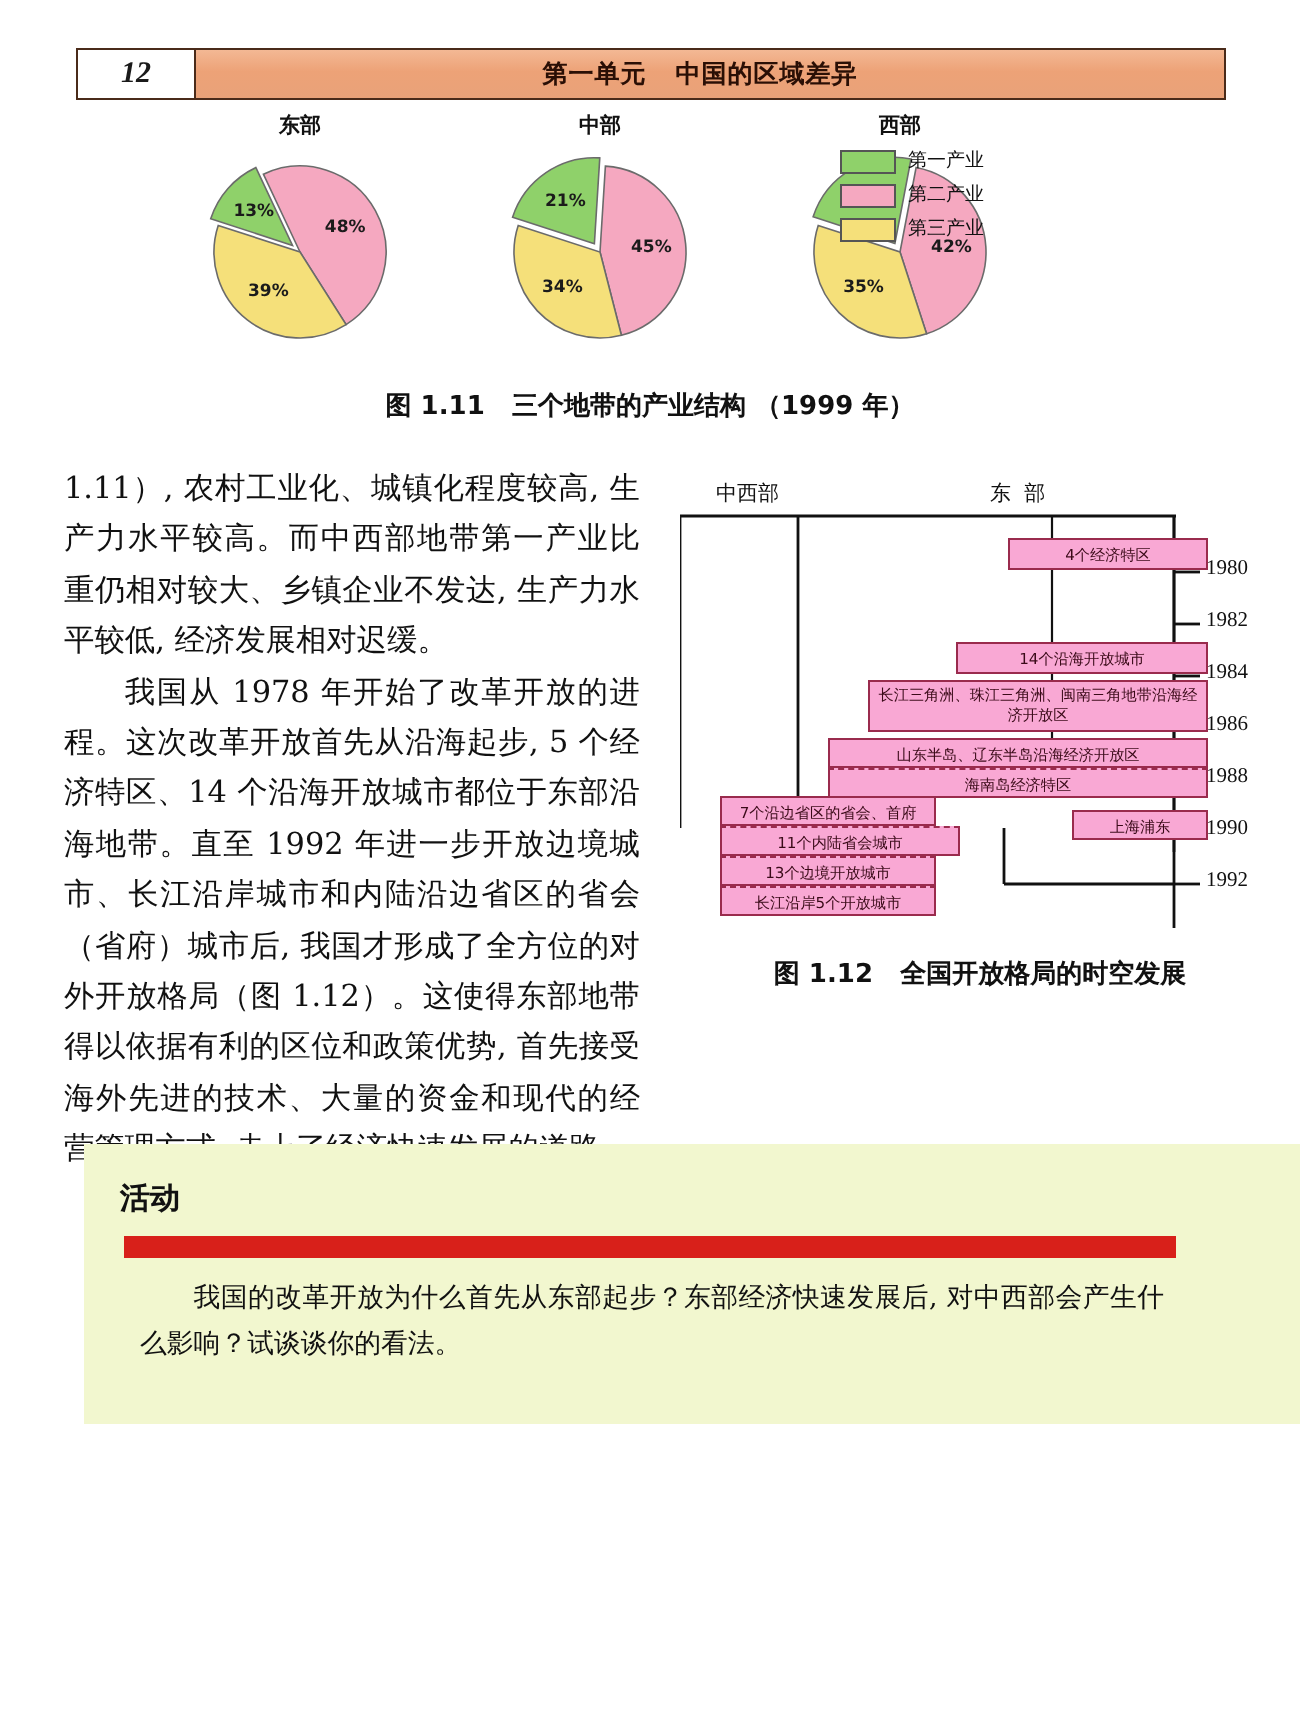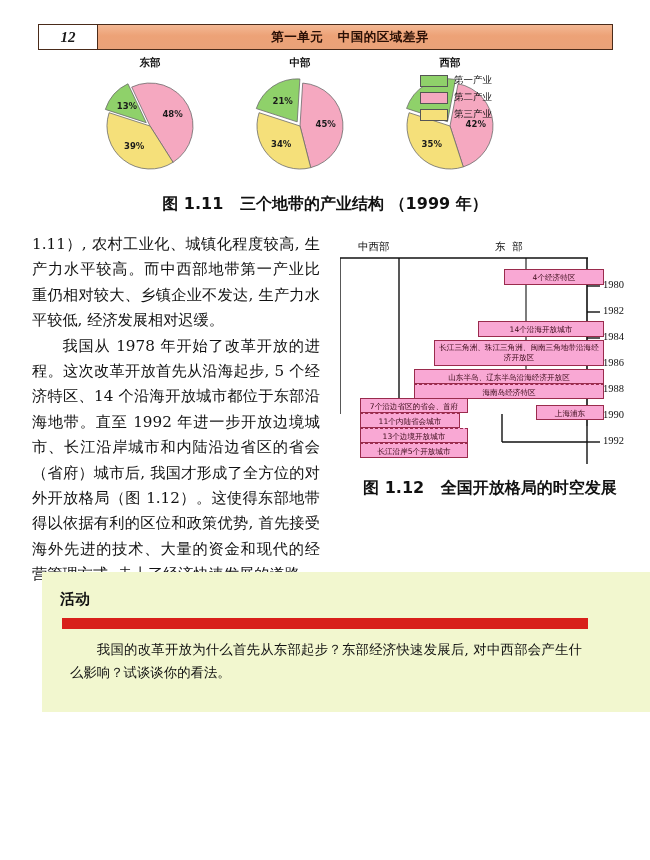--- a/index.html
+++ b/index.html
@@ -117,21 +117,21 @@
   .legend-text {
     font-family: "DejaVu Sans", "Liberation Sans", sans-serif;
     font-size: 9.5px;
     color: #111;
     white-space: nowrap;
   }
 
   .fig-caption {
     position: absolute;
     font-family: "DejaVu Sans", "Liberation Sans", sans-serif;
-    font-size: 16px;
+    font-size: 13px;
     color: #111;
     white-space: pre;
     font-weight: bold;
   }
   #caption-111 {
     left: 0;
     top: 194px;
     width: 650px;
     text-align: center;
   }
@@ -371,21 +371,21 @@
   <div class="tl-box" style="left:76px; top:100px; width:170px; height:26px; display:flex; align-items:center; justify-content:center;">长江三角洲、珠江三角洲、闽南三角地带沿海经济开放区</div>
 
   <div class="tl-box" style="left:56px; top:129px; width:190px; height:15px; line-height:13px;">山东半岛、辽东半岛沿海经济开放区</div>
 
   <div class="tl-box dashed-top" style="left:56px; top:144px; width:190px; height:15px; line-height:13px;">海南岛经济特区</div>
 
   <div class="tl-box" style="left:178px; top:165px; width:68px; height:15px; line-height:13px;">上海浦东</div>
 
   <div class="tl-box" style="left:2px; top:158px; width:108px; height:15px; line-height:13px;">7个沿边省区的省会、首府</div>
 
-  <div class="tl-box dashed-top" style="left:2px; top:173px; width:100px; height:15px; line-height:13px;">11个内陆省会城市</div>
+  <div class="tl-box dashed-top" style="left:2px; top:173px; width:120px; height:15px; line-height:13px;">11个内陆省会城市</div>
 
   <div class="tl-box dashed-top" style="left:2px; top:188px; width:108px; height:15px; line-height:13px;">13个边境开放城市</div>
 
   <div class="tl-box dashed-top" style="left:2px; top:203px; width:108px; height:15px; line-height:13px;">长江沿岸5个开放城市</div>
 </div>
 
 <div class="fig-caption" id="caption-112">图 1.12   全国开放格局的时空发展</div>
 
 <div class="activity-box">
   <div class="activity-title">活动</div>

